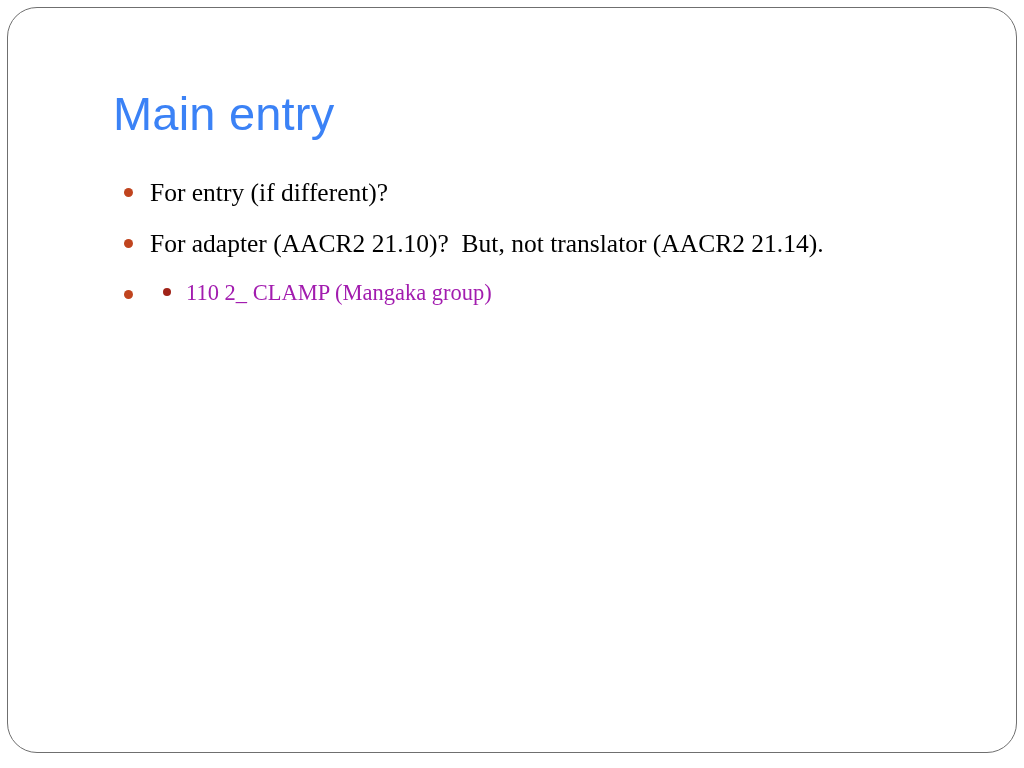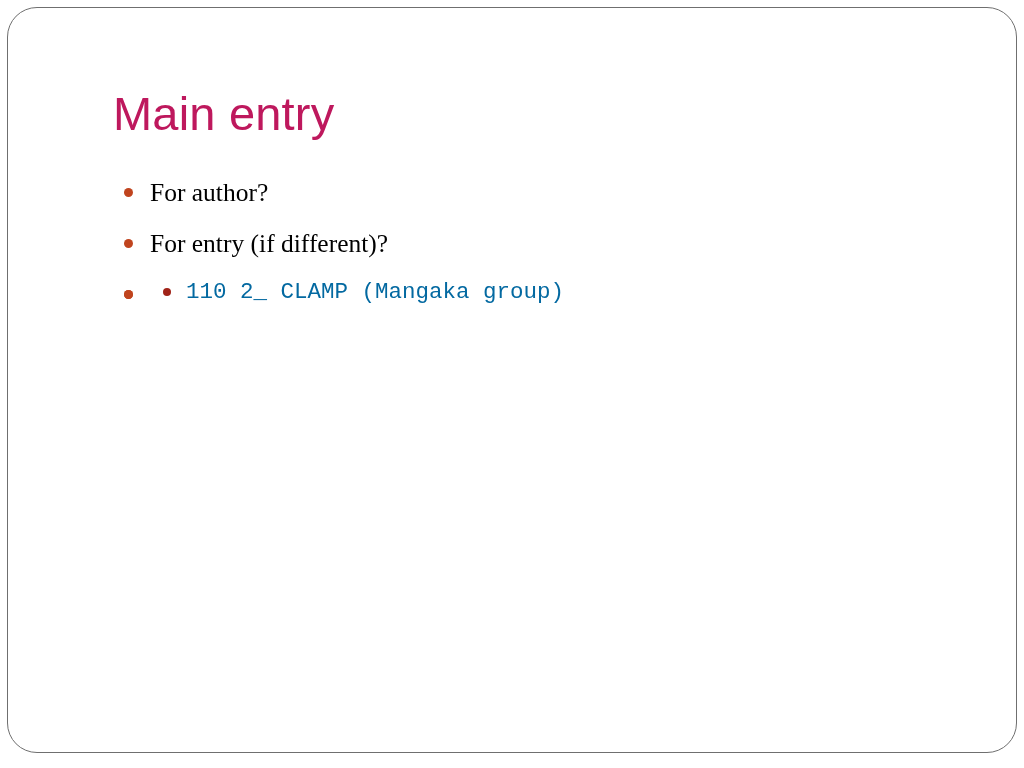--- a/index.html
+++ b/index.html
@@ -26,21 +26,21 @@
     border-radius: 30px;
   }
 
   #slide-title {
     position: absolute;
     left: 105px;
     top: 78px;
     font-family: "Liberation Sans", sans-serif;
     font-size: 47px;
     font-weight: 300;
-    color: #be185d;
+    color: #3b82f6;
     letter-spacing: 0.2px;
     white-space: nowrap;
     line-height: 1.2;
   }
 
   #body-list {
     position: absolute;
     left: 112px;
     top: 168px;
     width: 830px;
@@ -72,24 +72,24 @@
   .sublist {
     margin: 6px 0 0 0;
     padding: 0;
     list-style: none;
   }
 
   .lvl2 {
     position: relative;
     padding-left: 28px;
     margin: 0 0 4px 8px;
-    font-family: Liberation Mono, monospace;
+    font-family: Liberation Serif, serif;
     font-size: 22.5px;
     line-height: 1.33;
-    color: #0369a1;
+    color: #a21caf;
   }
 
   .lvl2 > .bullet-dot {
     position: absolute;
     left: 5px;
     top: 10px;
     width: 8px;
     height: 8px;
     border-radius: 50%;
     background: #A02318;
@@ -101,32 +101,29 @@
 </style>
 </head>
 <body>
 
 <div id="slide">
 
   <div id="slide-title">Main entry</div>
 
   <ul id="body-list">
 
-    <li class="lvl1">
-      <span class="bullet-dot"></span>
-      <span class="text-span">For author?</span>
-    </li>
 
     <li class="lvl1">
       <span class="bullet-dot"></span>
       <span class="text-span">For entry (if different)?</span>
     </li>
 
     <li class="lvl1">
       <span class="bullet-dot"></span>
+      <span class="text-span">For adapter (AACR2 21.10)?  But, not translator (AACR2 21.14).</span>
     </li>
 
     <li class="lvl1">
       <span class="bullet-dot"></span>
       <ul class="sublist">
         <li class="lvl2">
           <span class="bullet-dot"></span>
           <span class="text-span">110 2_ CLAMP (Mangaka group)</span>
         </li>
       </ul>

